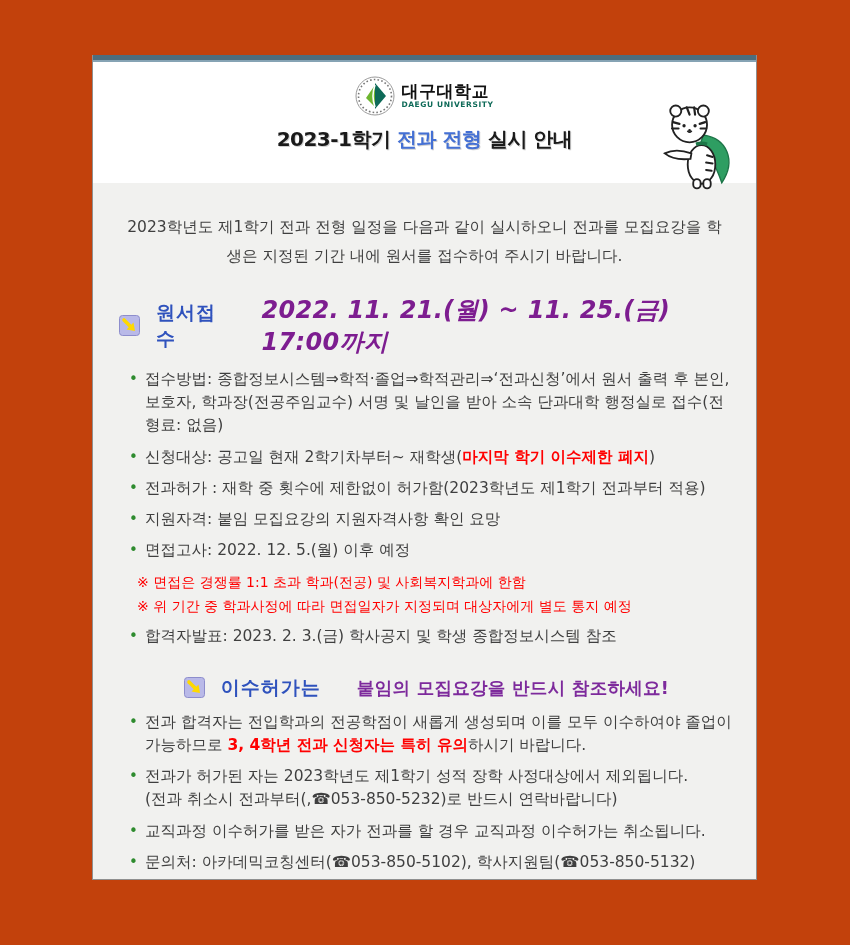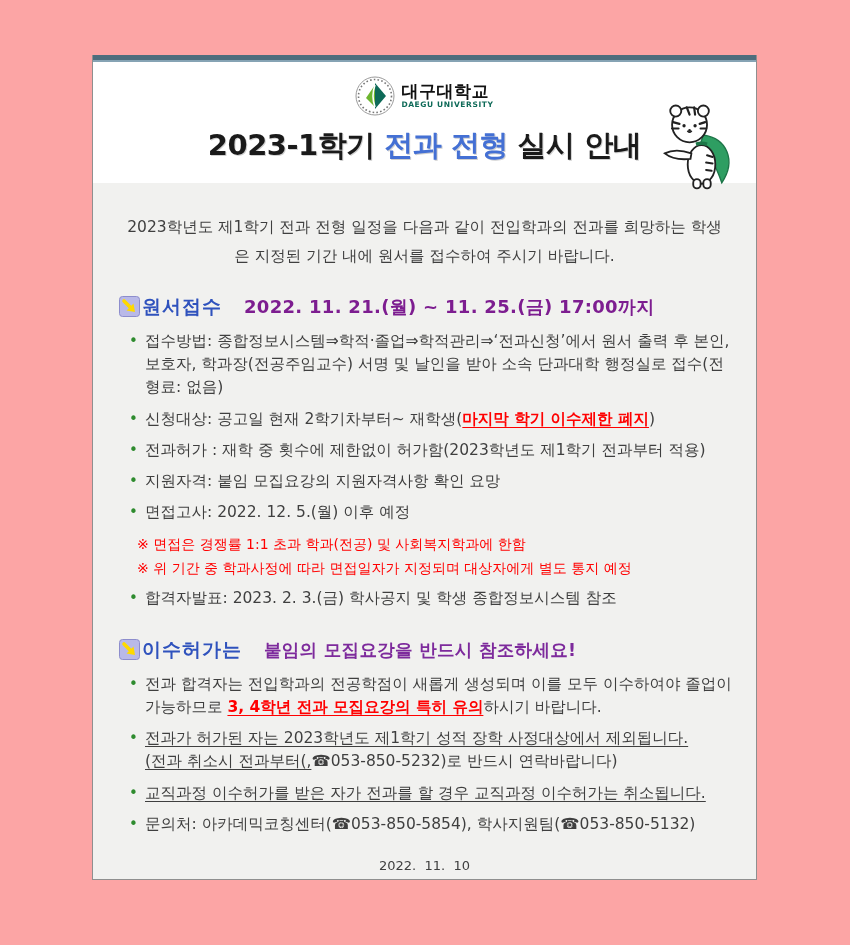--- a/index.html
+++ b/index.html
@@ -1,52 +1,52 @@
 <!DOCTYPE html>
 <html><head>
 <meta charset="utf-8">
 <style>
   * { margin:0; padding:0; box-sizing:border-box; }
   html,body { background:#ffffff; }
   body { font-family:"DejaVu Sans","Liberation Sans",sans-serif; }
-  .page { position:relative; width:850px; height:945px; background:#fca5a5; overflow:hidden; }
+  .page { position:relative; width:850px; height:945px; background:#c2410c; overflow:hidden; }
 
   .doc {
     position:absolute; left:92px; top:55px; width:665px; height:825px;
     background:#ffffff;
     border-left:1px solid #8f8f8f; border-right:1px solid #8f8f8f; border-bottom:1px solid #8f8f8f;
     overflow:hidden;
   }
   .topbar { height:5px; background:#4d6d7d; }
   .topbar2 { height:2px; background:#86a3b4; }
 
   
   .header { position:relative; height:121px; background:#ffffff; }
   .logo-row { display:flex; align-items:center; justify-content:center; gap:6px; padding-top:14px; }
   .logo-kr { font-size:17px; font-weight:bold; color:#111111; letter-spacing:0.5px; line-height:1.05; }
   .logo-en { font-size:7.5px; font-weight:bold; color:#0e6a58; letter-spacing:0.6px; }
-  .title { text-align:center; margin-top:10px; font-size:29px; font-weight:bold; color:#1a1a1a; letter-spacing:-0.5px; text-shadow:1px 1px 0 rgba(120,120,120,0.35); }
+  .title { text-align:center; margin-top:10px; font-size:20px; font-weight:bold; color:#1a1a1a; letter-spacing:-0.5px; text-shadow:1px 1px 0 rgba(120,120,120,0.35); }
   .title .blue { color:#4470d4; }
   .mascot { position:absolute; right:14px; top:38px; }
 
   
   .docbody { background:#f1f1ef; height:697px; padding:26px 22px 0 22px; color:#3f3f3f; }
   .intro { text-align:center; font-size:15.5px; line-height:1.9; color:#3f3f3f; margin:4px 8px 22px 8px; }
 
-  .sec-head { display:flex; align-items:center; gap:2px; margin:16px 0 10px 4px; }
+  .sec-head { display:flex; align-items:center; gap:16px; margin:16px 0 10px 4px;justify-content:center; }
   .arrow-badge { flex:0 0 auto; }
   .h-label { font-size:19px; font-weight:bold; color:#2f52bd; letter-spacing:1px; }
-  .h-date  { font-size:18px; font-weight:bold; color:#7d1d90; margin-left:20px; letter-spacing:0.3px; }
+  .h-date  { font-size:24px; font-weight:bold; color:#7d1d90; margin-left:20px; letter-spacing:0.3px;font-style:italic; }
   .h-sub   { font-size:17.5px; font-weight:bold; color:#7d2a9c; margin-left:20px; letter-spacing:0.3px; }
 
   .bullet { position:relative; padding-left:30px; margin:8px 0; font-size:15.5px; line-height:1.5; }
   .bullet .dot { position:absolute; left:14px; top:0; color:#2e8b2e; font-size:15px; }
   .note { padding-left:22px; color:#ff0000; font-size:14px; line-height:1.6; margin:2px 0; }
-  .u { text-decoration:underline; text-underline-offset:3px; }
-  .red-b { color:#ff0000; font-weight:bold; text-decoration:underline; text-underline-offset:3px; }
+  .u { text-underline-offset:3px; }
+  .red-b { color:#ff0000; font-weight:bold; text-underline-offset:3px; }
 
   .date-line { text-align:center; margin-top:22px; font-size:13px; color:#3f3f3f; white-space:pre; }
 </style>
 </head>
 <body>
 
 <div class="page">
   <div class="doc">
     <div class="topbar"></div>
     <div class="topbar2"></div>
@@ -82,21 +82,21 @@
         <circle cx="37" cy="28" r="1.8" fill="#222222"></circle>
         <circle cx="49" cy="28" r="1.8" fill="#222222"></circle>
         <path d="M41 34 Q43 36 45 34" fill="none" stroke="#222222" stroke-width="1.8" stroke-linecap="round"></path>
         <circle cx="43" cy="33" r="1.4" fill="#222222"></circle>
         <path d="M50 48 Q56 46 62 48" fill="none" stroke="#1c7547" stroke-width="4"></path>
         <path d="M62 60 L68 62 M61 68 L68 69 M61 76 L67 77" stroke="#222222" stroke-width="2.2" stroke-linecap="round"></path>
       </svg>
     </div>
 
     <div class="docbody">
-      <p class="intro">2023학년도 제1학기 전과 전형 일정을 다음과 같이 전입학과의 전과를 희망하는 학생은 지정된 기간 내에 원서를 접수하여 주시기 바랍니다.</p>
+      <p class="intro">2023학년도 제1학기 전과 전형 일정을 다음과 같이 실시하오니 전과를 모집요강을 학생은 지정된 기간 내에 원서를 접수하여 주시기 바랍니다.</p>
 
       <div class="sec-head">
         <svg class="arrow-badge" width="21" height="21" viewBox="0 0 21 21">
           <rect x="0.5" y="0.5" width="20" height="20" rx="3" fill="#b9b9e8" stroke="#8d8dcc"></rect>
           <line x1="5" y1="5" x2="13" y2="13" stroke="#ffd900" stroke-width="3.6" stroke-linecap="round"></line>
           <path d="M16 16 L7.5 14.5 L14.5 7.5 Z" fill="#ffd900"></path>
         </svg>
         <span class="h-label">원서접수</span>
         <span class="h-date">2022. 11. 21.(월) ~ 11. 25.(금) 17:00까지</span>
       </div>
@@ -119,25 +119,25 @@
       <div class="sec-head" style="margin-top:26px;">
         <svg class="arrow-badge" width="21" height="21" viewBox="0 0 21 21">
           <rect x="0.5" y="0.5" width="20" height="20" rx="3" fill="#b9b9e8" stroke="#8d8dcc"></rect>
           <line x1="5" y1="5" x2="13" y2="13" stroke="#ffd900" stroke-width="3.6" stroke-linecap="round"></line>
           <path d="M16 16 L7.5 14.5 L14.5 7.5 Z" fill="#ffd900"></path>
         </svg>
         <span class="h-label">이수허가는</span>
         <span class="h-sub">붙임의 모집요강을 반드시 참조하세요!</span>
       </div>
 
-      <div class="bullet"><span class="dot">•</span><span>전과 합격자는 전입학과의 전공학점이 새롭게 생성되며 이를 모두 이수하여야 졸업이 가능하므로 </span><span class="red-b">3, 4학년 전과 모집요강의 특히 유의</span><span>하시기 바랍니다.</span></div>
+      <div class="bullet"><span class="dot">•</span><span>전과 합격자는 전입학과의 전공학점이 새롭게 생성되며 이를 모두 이수하여야 졸업이 가능하므로 </span><span class="red-b">3, 4학년 전과 신청자는 특히 유의</span><span>하시기 바랍니다.</span></div>
 
       <div class="bullet"><span class="dot">•</span><span class="u">전과가 허가된 자는 2023학년도 제1학기 성적 장학 사정대상에서 제외됩니다.</span><br><span class="u">(전과 취소시 전과부터(,</span><span>☎053-850-5232)로 반드시 연락바랍니다)</span></div>
 
       <div class="bullet"><span class="dot">•</span><span class="u">교직과정 이수허가를 받은 자가 전과를 할 경우 교직과정 이수허가는 취소됩니다.</span></div>
 
-      <div class="bullet"><span class="dot">•</span><span>문의처: 아카데믹코칭센터(☎053-850-5854), 학사지원팀(☎053-850-5132)</span></div>
+      <div class="bullet"><span class="dot">•</span><span>문의처: 아카데믹코칭센터(☎053-850-5102), 학사지원팀(☎053-850-5132)</span></div>
 
       <p class="date-line">2022.  11.  10</p>
 
     </div>
   </div>
 </div>
 
 </body></html>

